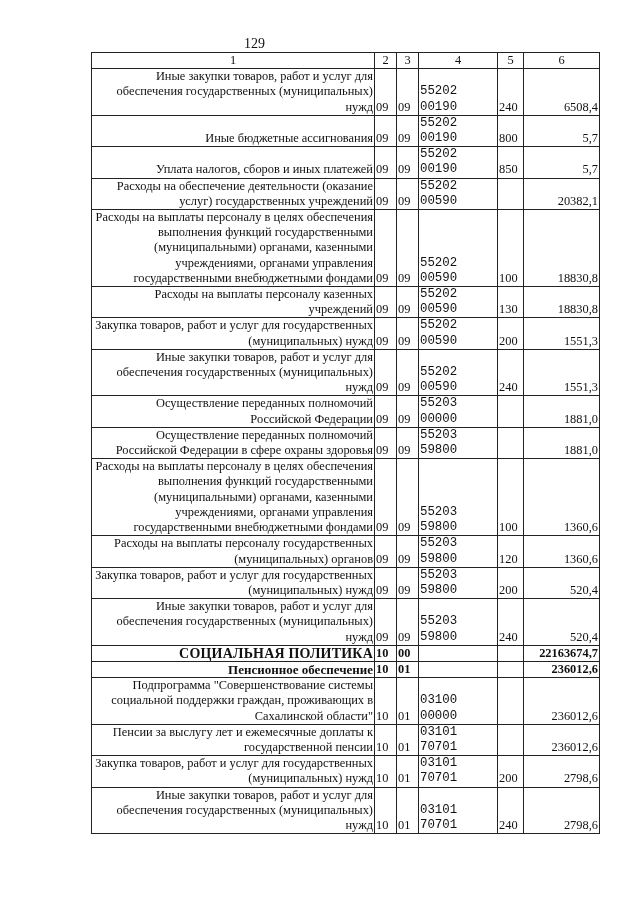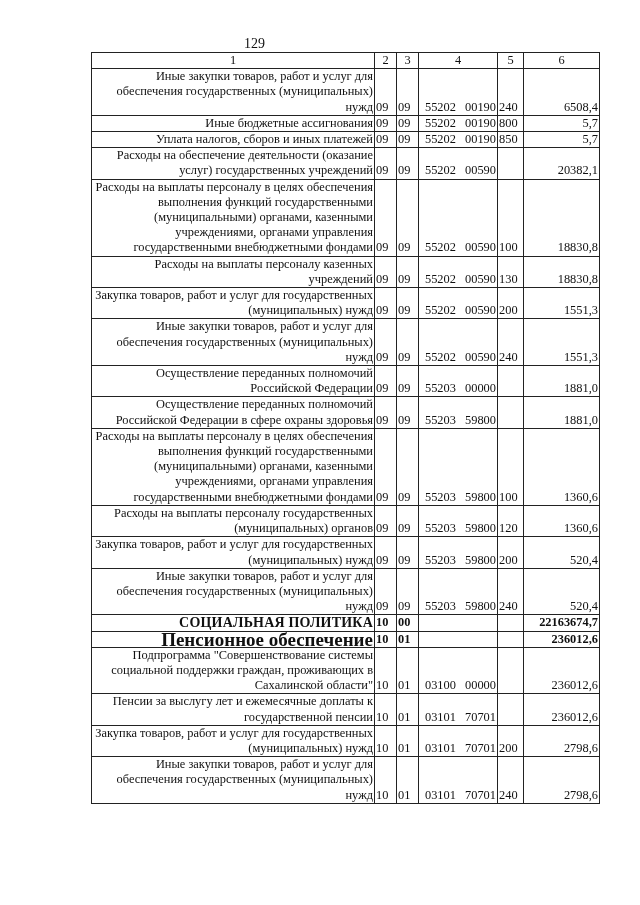--- a/index.html
+++ b/index.html
@@ -9,24 +9,24 @@
                  font-size: 14px; line-height: 14px; }
   table.budget { position: absolute; top: 52px; left: 91px; border-collapse: collapse;
                  table-layout: fixed; width: 508px; font-size: 12.4px; line-height: 15.2px; }
   table.budget td { border: 1px solid #222; padding: 0 1px 0 1px; vertical-align: bottom;
                     overflow: hidden; white-space: normal; }
   table.budget tr.hdr td { text-align: center; vertical-align: middle; height: 14px; padding: 0; }
   col.c1 { width: 283px; } col.c2 { width: 22px; } col.c3 { width: 22px; }
   col.c4 { width: 79px; } col.c5 { width: 26px; } col.c6 { width: 76px; }
   td.name { vertical-align: top; text-align: right; }
   td.code { text-align: left; white-space: nowrap; padding-left: 1px; }
-  td.code4 { text-align: right; white-space: nowrap; word-spacing: 6px; }
+  td.code4 { text-align: left; white-space: nowrap; word-spacing: 6px; font-family: Liberation Mono, monospace; }
   td.amt { text-align: right; white-space: nowrap; padding-right: 1px; }
   tr.bold td { font-weight: bold; }
-  tr.bold td.name { font-size: 19px; }
+  tr.bold td.name { font-size: 13px; }
   tr.section td.name { font-size: 14px; letter-spacing: 0.2px; }
 </style>
 </head>
 <body>
 
 <div class="page-number">129</div>
 
 <table class="budget">
   <colgroup>
     <col class="c1">

